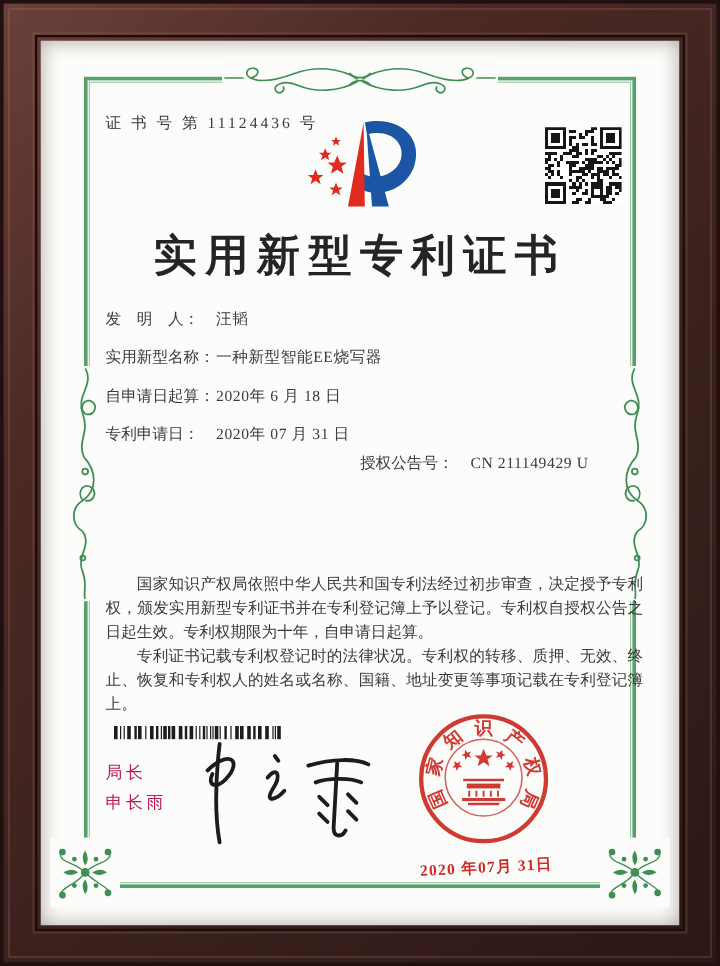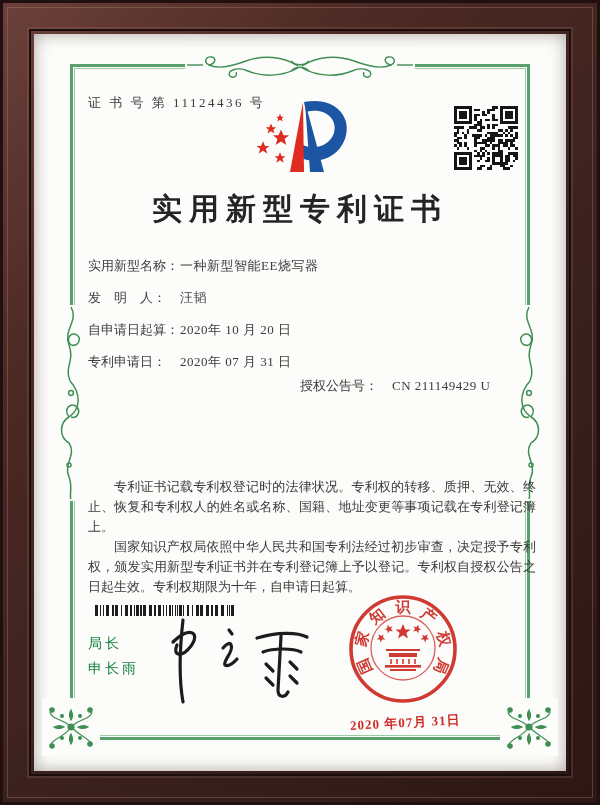--- a/index.html
+++ b/index.html
@@ -24,36 +24,36 @@
   .orn-left{left:21px;top:271px;width:32px;height:196px;}
   .orn-right{right:21px;top:271px;width:32px;height:196px;}
   .orn-bl{left:8px;top:664px;width:58px;height:58px;}
   .orn-br{right:8px;top:664px;width:58px;height:58px;}
   
   .certno{position:absolute;left:54px;top:60px;font-size:13px;color:#3a3a3a;
           letter-spacing:2.5px;}
   .logo{position:absolute;left:50%;transform:translateX(-50%);top:60px;width:120px;height:86px;}
   .qr{position:absolute;left:420px;top:72px;width:64px;height:64px;background:#fff;}
   .title{position:absolute;left:0;top:155px;width:100%;text-align:center;
-         font-size:30px;font-weight:bold;color:#242424;letter-spacing:7px;}
+         font-size:36px;font-weight:bold;color:#242424;letter-spacing:7px;}
   
   .fields{position:absolute;left:54px;top:221px;right:28px;font-size:13px;color:#3c3c3c;}
   .frow{position:relative;line-height:21px;margin-bottom:11px;white-space:nowrap;}
   .flabel{display:inline-block;min-width:92px;}
   .fvalue{letter-spacing:.5px;}
   .fpair.second{position:absolute;left:212px;top:0;margin-top:24px;}
   
   .paras{position:absolute;left:54px;right:30px;top:443px;font-size:13px;
          line-height:20px;color:#3a3a3a;text-align:justify;}
   .paras p{margin:0;text-indent:2em;}
   
   .barcode{position:absolute;left:61px;top:571px;width:142px;height:11px;display:flex;}
   .barcode i{display:block;height:100%;}
   .director{position:absolute;left:54px;top:597px;font-family:"Liberation Sans",sans-serif;
-            font-size:14px;line-height:25px;color:#15803d;letter-spacing:3px;}
+            font-size:14px;line-height:25px;color:#be185d;letter-spacing:3px;}
   .sig{position:absolute;left:105px;top:578px;width:185px;height:100px;}
   .seal{position:absolute;left:282px;top:534px;width:190px;height:185px;}
   .seal svg{position:absolute;left:12px;top:6px;width:150px;height:150px;opacity:.93;
             mix-blend-mode:multiply;}
   .seal-date{position:absolute;left:34px;top:146px;font-size:13px;font-weight:bold;
              color:#cf2b24;letter-spacing:1px;transform:rotate(-3deg);white-space:nowrap;}
   .seal text{font-family:"Liberation Serif",serif;font-size:15px;font-weight:bold;fill:#cf2b24;}
 </style>
 </head>
 <body>
@@ -382,37 +382,37 @@
           <rect x="19" y="24" width="1" height="1" fill="#161616"></rect>
           <rect x="20" y="24" width="1" height="1" fill="#161616"></rect>
           <rect x="21" y="24" width="1" height="1" fill="#161616"></rect>
         </svg>
     </div>
 
     <div class="title">实用新型专利证书</div>
 
     <div class="fields">
       <div class="frow">
+        <span class="flabel">发　明　人：</span><span class="fvalue">汪韬</span>
+      </div>
+      <div class="frow">
         <span class="flabel">实用新型名称：</span><span class="fvalue">一种新型智能EE烧写器</span>
       </div>
       <div class="frow">
-        <span class="flabel">发　明　人：</span><span class="fvalue">汪韬</span>
-      </div>
-      <div class="frow">
-        <span class="flabel">自申请日起算：</span><span class="fvalue">2020年 10 月 20 日</span>
+        <span class="flabel">自申请日起算：</span><span class="fvalue">2020年 6 月 18 日</span>
       </div>
       <div class="frow">
         <span class="fpair"><span class="flabel">专利申请日：</span><span class="fvalue">2020年 07 月 31 日</span></span>
         <span class="fpair second"><span class="flabel">授权公告号：</span><span class="fvalue">CN 211149429 U</span></span>
       </div>
     </div>
 
     <div class="paras">
+      <p>国家知识产权局依照中华人民共和国专利法经过初步审查，决定授予专利权，颁发实用新型专利证书并在专利登记簿上予以登记。专利权自授权公告之日起生效。专利权期限为十年，自申请日起算。</p>
       <p>专利证书记载专利权登记时的法律状况。专利权的转移、质押、无效、终止、恢复和专利权人的姓名或名称、国籍、地址变更等事项记载在专利登记簿上。</p>
-      <p>国家知识产权局依照中华人民共和国专利法经过初步审查，决定授予专利权，颁发实用新型专利证书并在专利登记簿上予以登记。专利权自授权公告之日起生效。专利权期限为十年，自申请日起算。</p>
     </div>
 
     <div class="barcode" id="barcode">
         <i style="width:3px;background:#1d1d1d;"></i>
         <i style="width:2px;"></i>
         <i style="width:1px;background:#1d1d1d;"></i>
         <i style="width:2px;"></i>
         <i style="width:1px;background:#1d1d1d;"></i>
         <i style="width:2px;"></i>
         <i style="width:3px;background:#1d1d1d;"></i>

